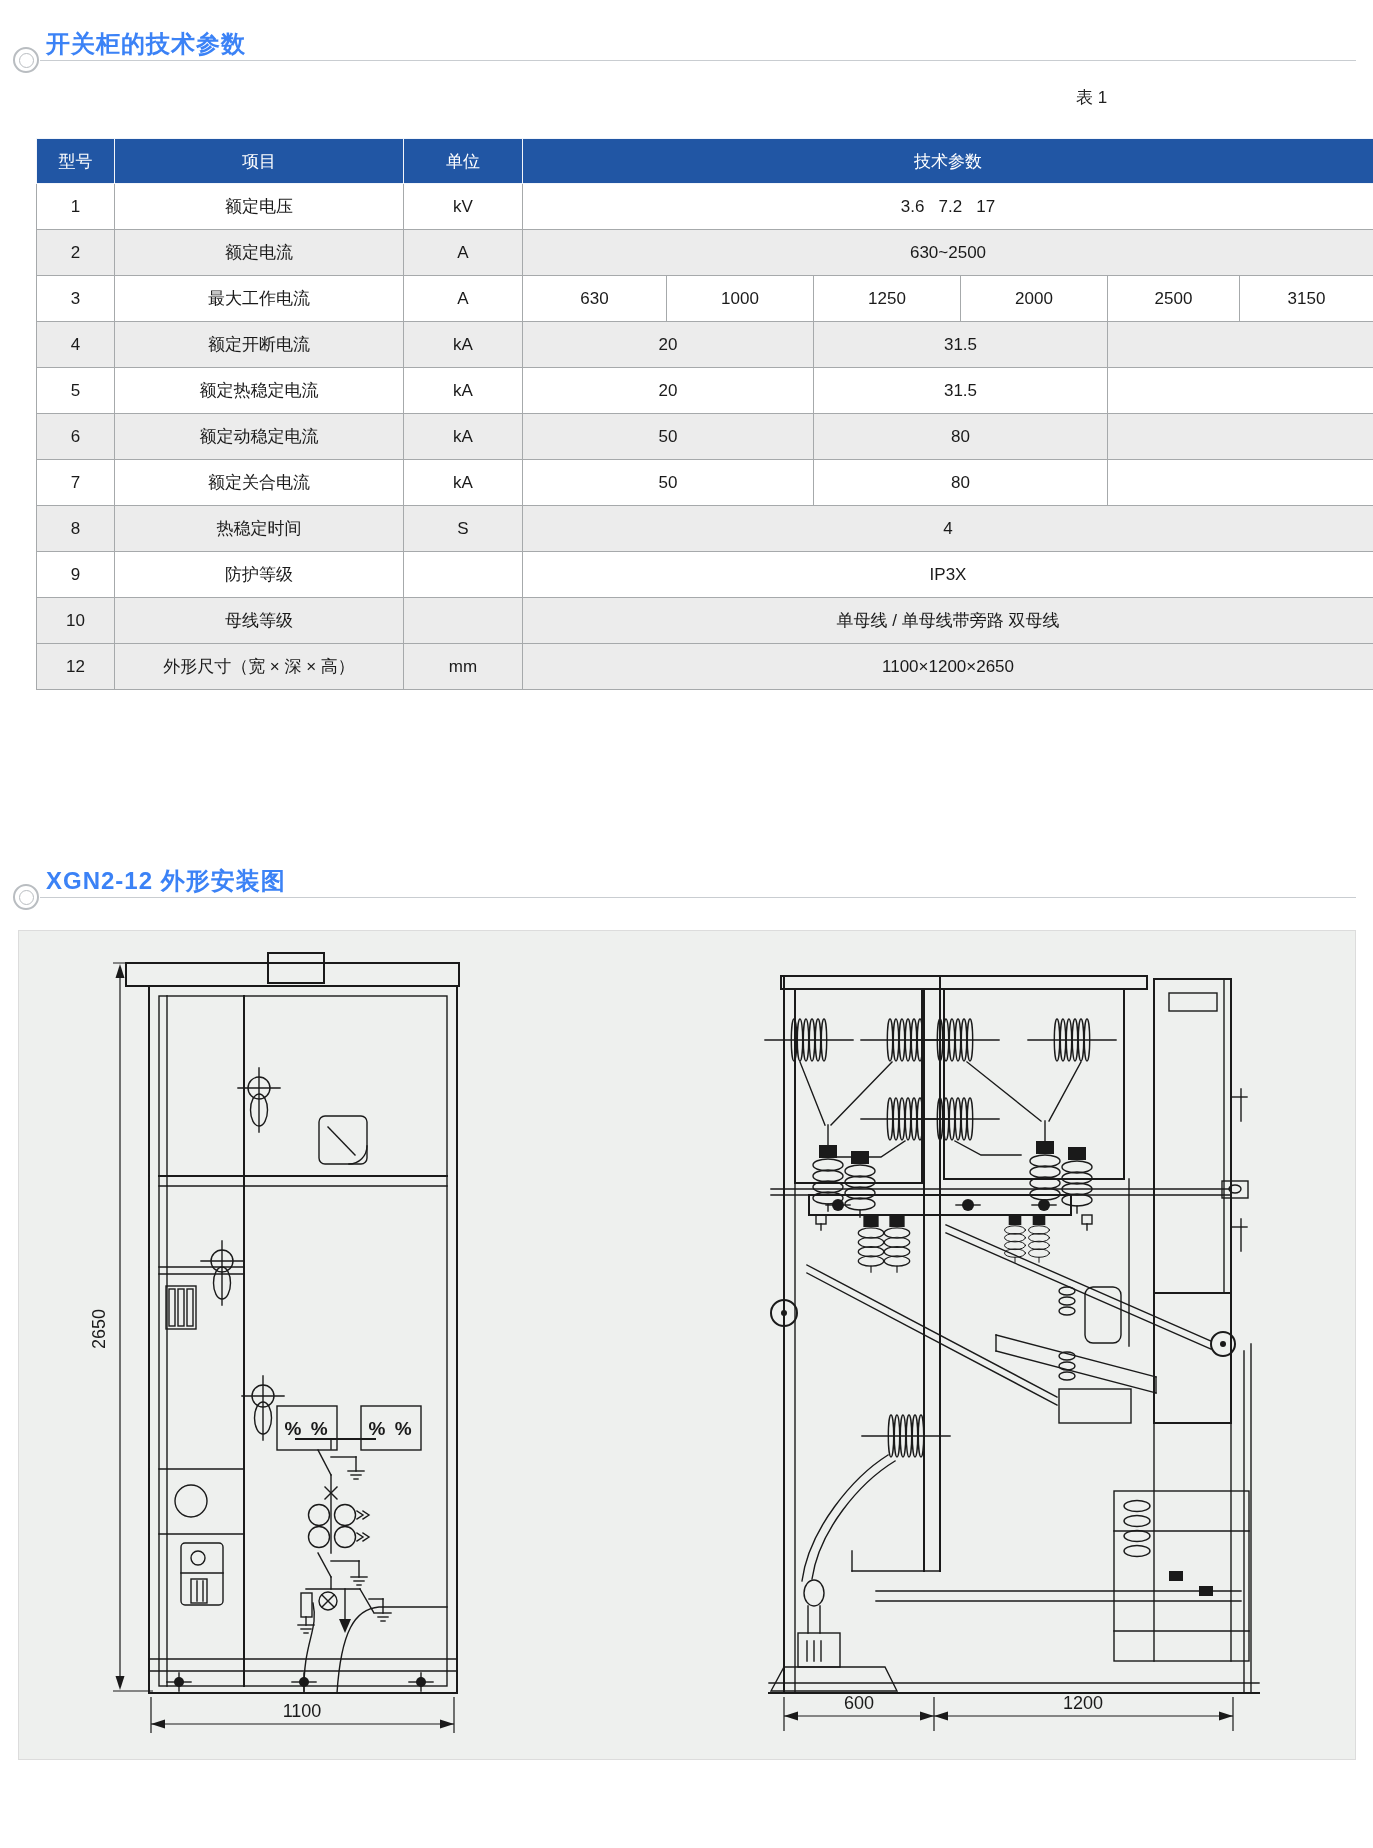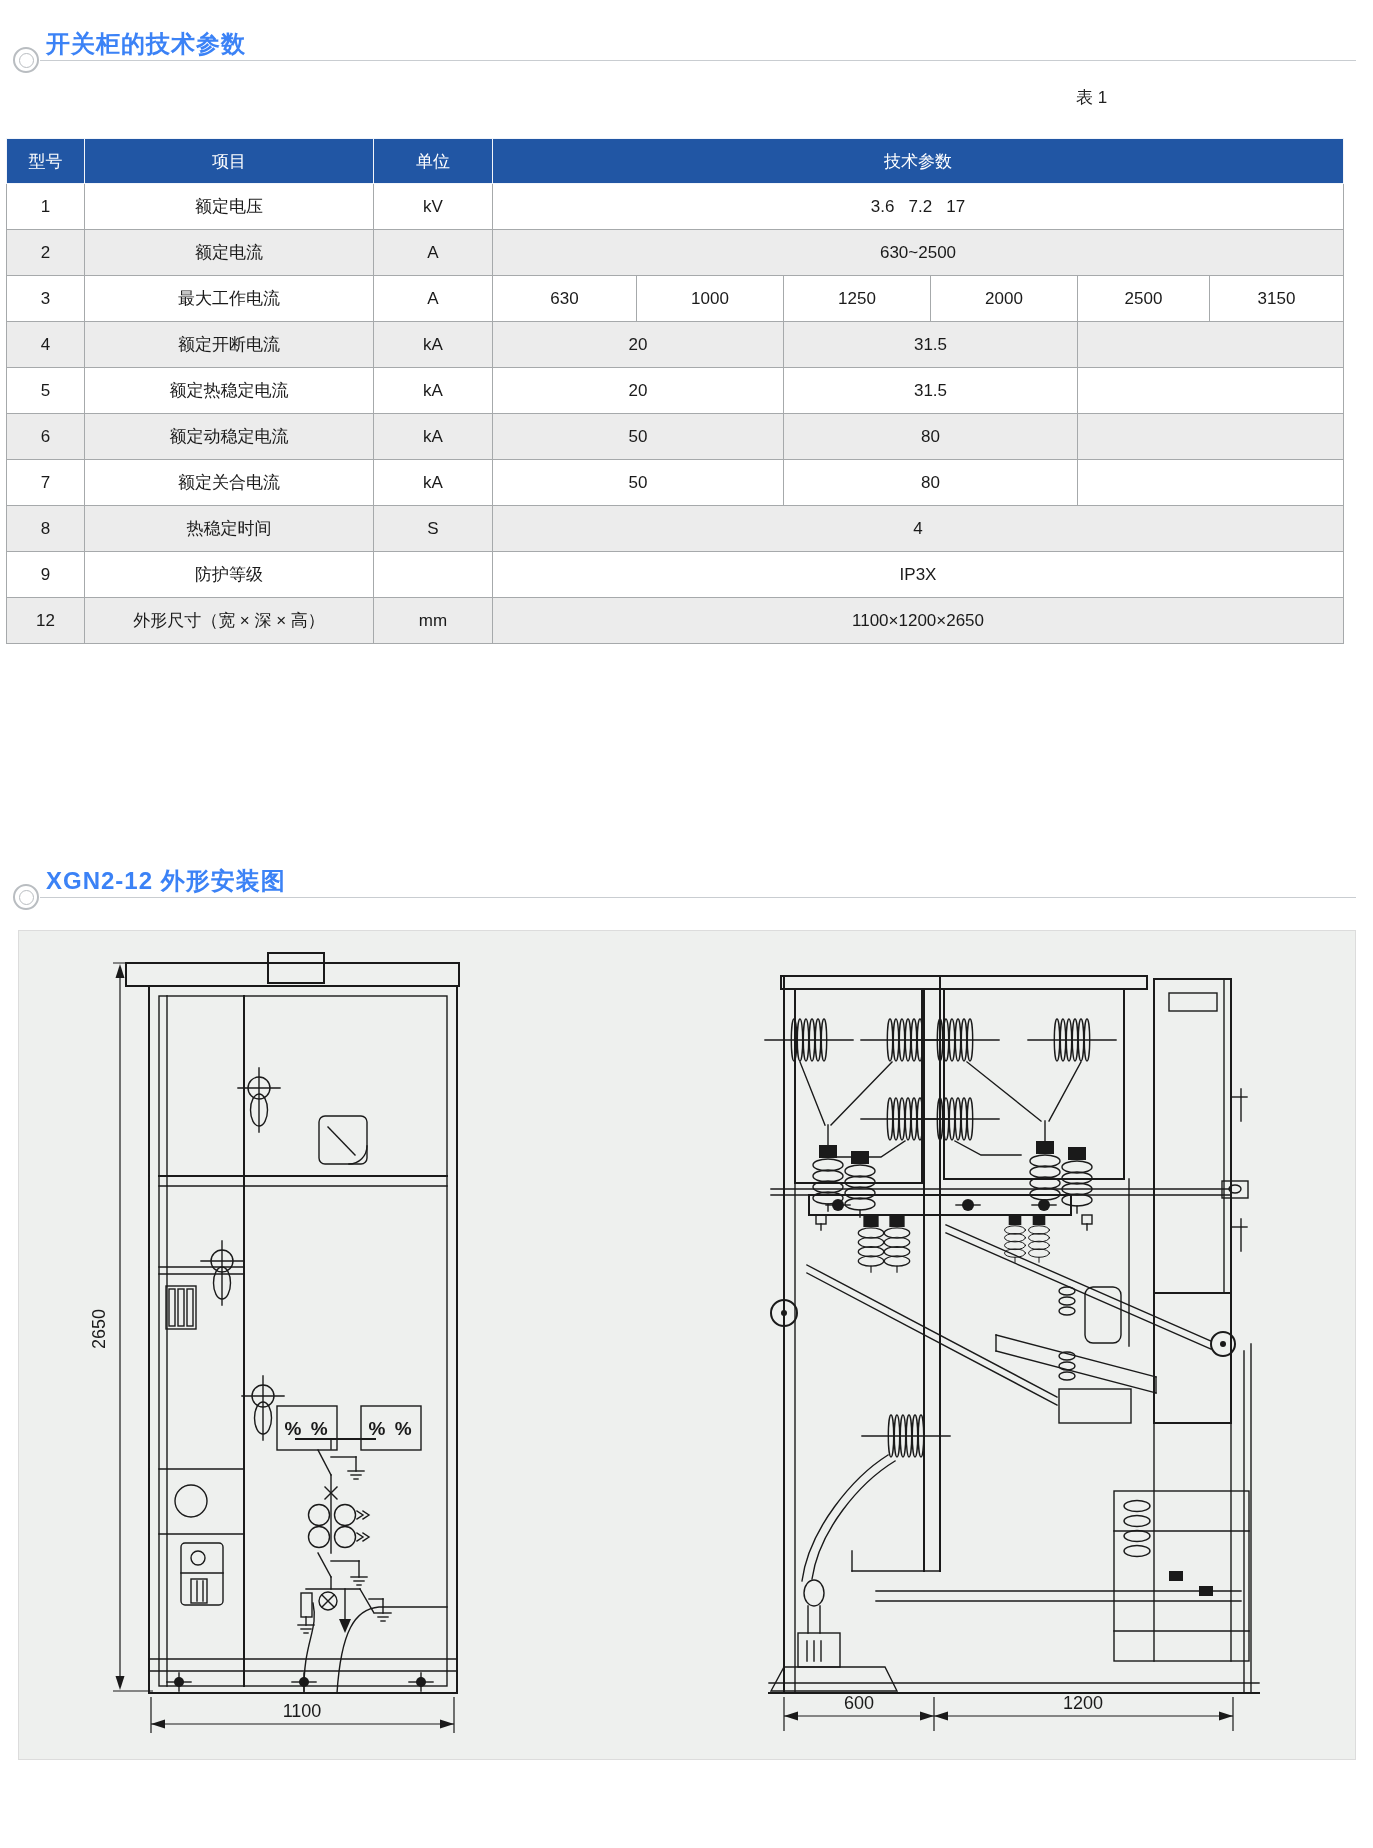--- a/index.html
+++ b/index.html
@@ -20,21 +20,21 @@
     position:absolute;left:13px;width:26px;height:26px;border:2px solid #b9bdc1;
     border-radius:50%;background:#fff;display:flex;align-items:center;justify-content:center;
     box-sizing:border-box;
   }
   #orn1{top:47px}
   #orn2{top:884px}
   .orn::after{content:"";width:13px;height:13px;border:1px solid #b9bdc1;border-radius:50%}
   .tbl-caption{position:absolute;top:86px;left:1076px;width:80px;text-align:left;font-size:17px;color:#222}
 
   table#params{
-    position:absolute;left:6px;top:138px;width:1337px;border-collapse:collapse;
+    position:absolute;left:36px;top:138px;width:1337px;border-collapse:collapse;
     table-layout:fixed;font-size:17px;color:#1a1a1a;padding-left:11px;
   }
   #params td{
     border:1px solid #a6a9ab;text-align:center;vertical-align:middle;padding:0 4px;
     height:45px;overflow:hidden;white-space:pre-wrap;
   }
   #params thead th{
     background:#2156a4;color:#ffffff;font-weight:normal;height:42px;
     border:1px solid #f2f5fa;font-size:17px;
   }
@@ -140,20 +140,26 @@
       <td>8</td>
       <td>热稳定时间</td>
       <td>S</td>
       <td colspan="6">4</td>
     </tr>
     <tr>
       <td>9</td>
       <td>防护等级</td>
       <td></td>
       <td colspan="6">IP3X</td>
+    </tr>
+    <tr class="even">
+      <td>10</td>
+      <td>母线等级</td>
+      <td></td>
+      <td colspan="6">单母线 / 单母线带旁路 双母线</td>
     </tr>
     <tr class="even">
       <td>12</td>
       <td>外形尺寸（宽 × 深 × 高）</td>
       <td>mm</td>
       <td colspan="6">1100×1200×2650</td>
     </tr>
   </tbody>
 </table>
 

